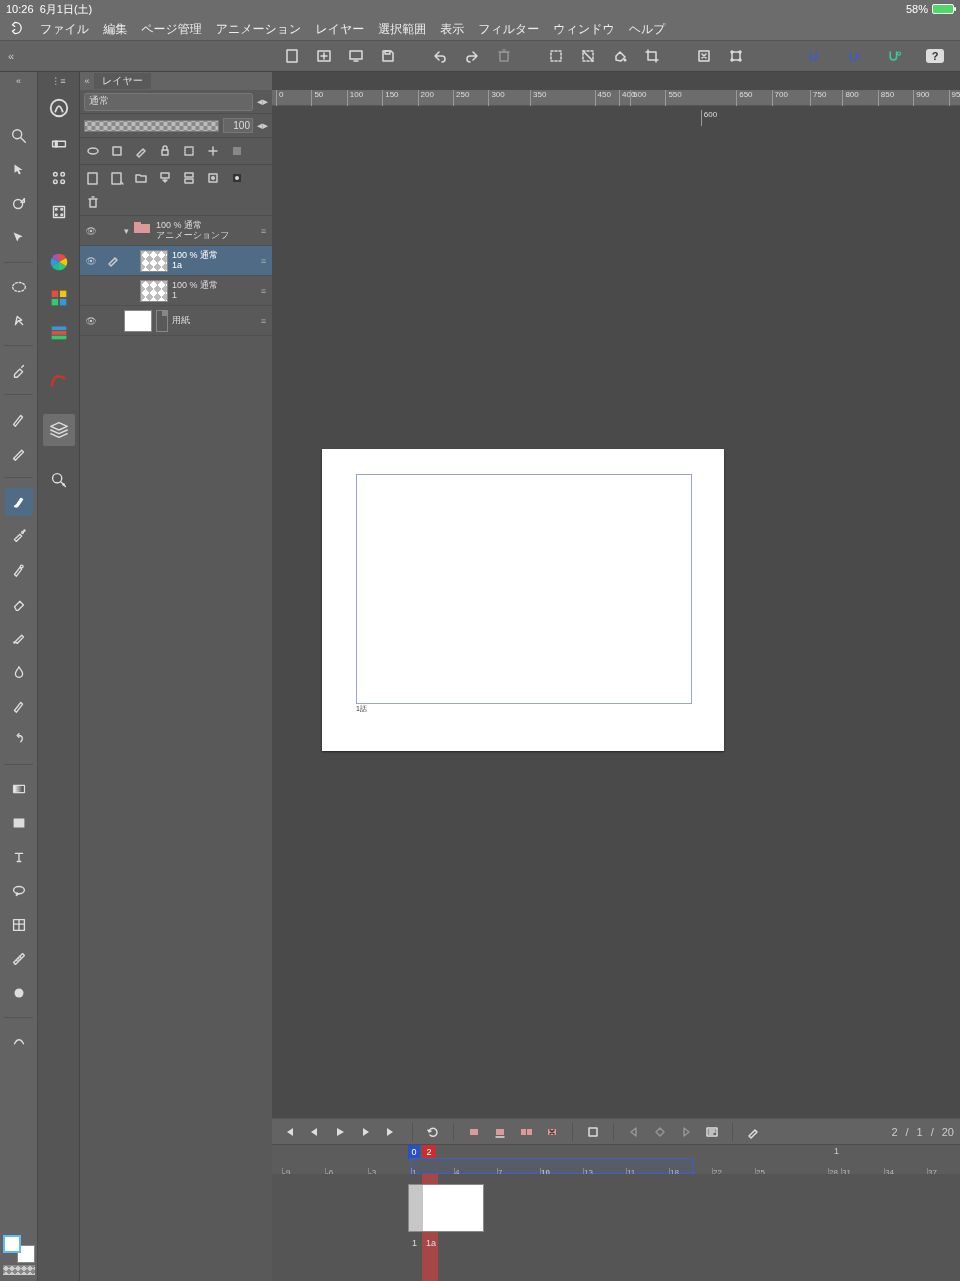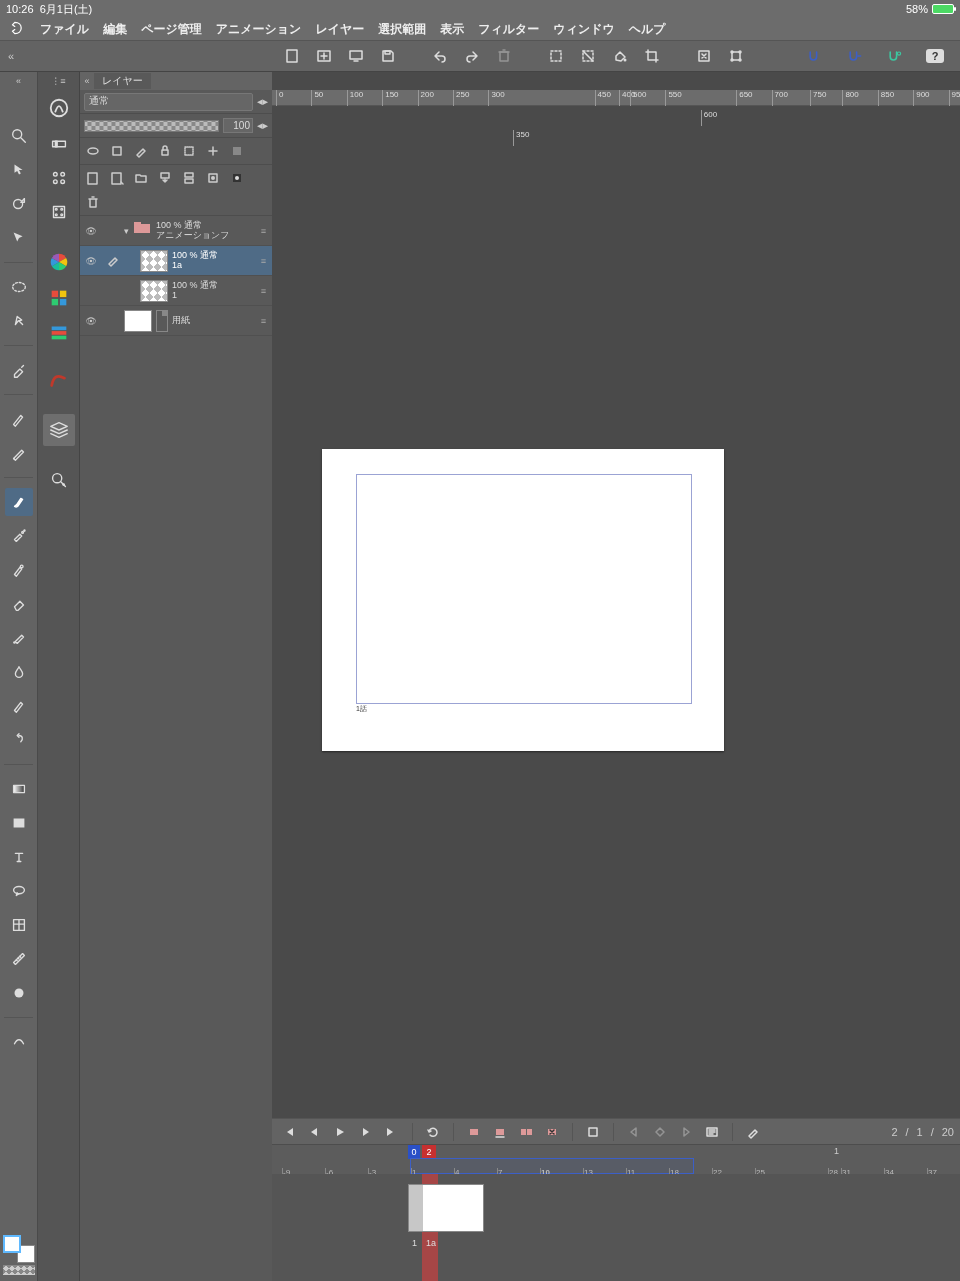--- a/index.html
+++ b/index.html
@@ -6,21 +6,21 @@
 html, body { width: 960px; height: 1281px; overflow: hidden; font-family: -apple-system, "Hiragino Sans", sans-serif; background: #4a4a4a; color: #ddd; font-size: 11px; }
 
 
 .status-bar { height: 18px; background: #6c6c6c; display: flex; align-items: center; padding: 0 6px; font-size: 11px; color: #fff; }
 .status-bar .right { margin-left: auto; display: flex; align-items: center; gap: 4px; }
 .battery { display: inline-block; width: 22px; height: 10px; border: 1px solid #fff; border-radius: 2px; position: relative; background: linear-gradient(to right, #4cd964 0%, #4cd964 100%); }
 .battery::after { content: ""; position: absolute; right: -3px; top: 2px; width: 2px; height: 4px; background: #fff; border-radius: 1px; }
 
 .menu-bar { height: 22px; background: #6c6c6c; display: flex; align-items: center; gap: 14px; padding: 0 10px; font-size: 12px; color: #eee; }
 .menu-bar .logo { font-size: 14px; font-weight: bold; }
-.menu-bar span { cursor: default; font-weight: bold; }
+.menu-bar span { cursor: default; }
 
 
 .top-toolbar { height: 32px; background: #636363; border-top: 1px solid #555; border-bottom: 1px solid #444; display: flex; align-items: center; }
 .top-toolbar .chev { width: 22px; text-align: center; color: #ccc; }
 .top-toolbar .spacer-to-canvas { width: 258px; }
 .top-toolbar .tool-icons { display: flex; gap: 8px; align-items: center; height: 100%; }
 .tbtn { width: 24px; height: 24px; display: flex; align-items: center; justify-content: center; color: #ddd; border-radius: 2px; }
 .tbtn svg { width: 16px; height: 16px; }
 .top-right { margin-left: auto; display: flex; gap: 10px; padding-right: 10px; }
 .top-right .tbtn { width: 30px; height: 24px; }
@@ -669,21 +669,21 @@
 
   <div class="canvas-area">
     <div class="ruler-h" id="rulerH">
         <div class="tick" style="left: 4px;">0</div>
         <div class="tick" style="left: 39.4px;">50</div>
         <div class="tick" style="left: 74.8px;">100</div>
         <div class="tick" style="left: 110.2px;">150</div>
         <div class="tick" style="left: 145.6px;">200</div>
         <div class="tick" style="left: 181px;">250</div>
         <div class="tick" style="left: 216.4px;">300</div>
-        <div class="tick" style="left: 241px; margin-top: 40px;">350</div>
+        <div class="tick" style="left: 258px;">350</div>
         <div class="tick" style="left: 299px; margin-left: 48px;">400</div>
         <div class="tick" style="left: 322.6px;">450</div>
         <div class="tick" style="left: 358px;">500</div>
         <div class="tick" style="left: 393.4px;">550</div>
         <div class="tick" style="left: 428.8px; margin-top: 20px;">600</div>
         <div class="tick" style="left: 464.2px;">650</div>
         <div class="tick" style="left: 499.6px;">700</div>
         <div class="tick" style="left: 538px;">750</div>
         <div class="tick" style="left: 570.4px;">800</div>
         <div class="tick" style="left: 605.8px; text-align: center;">850</div>

